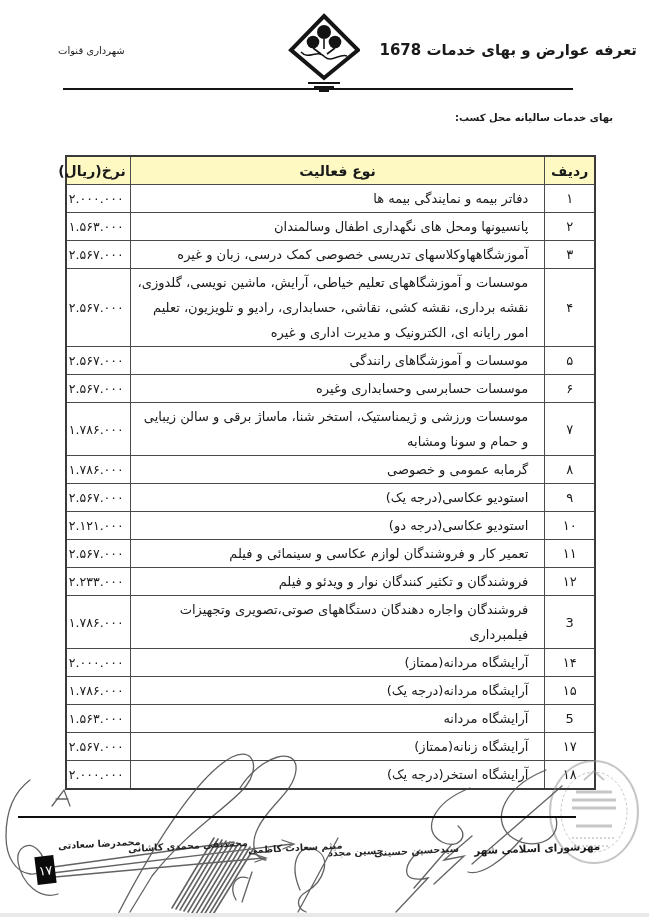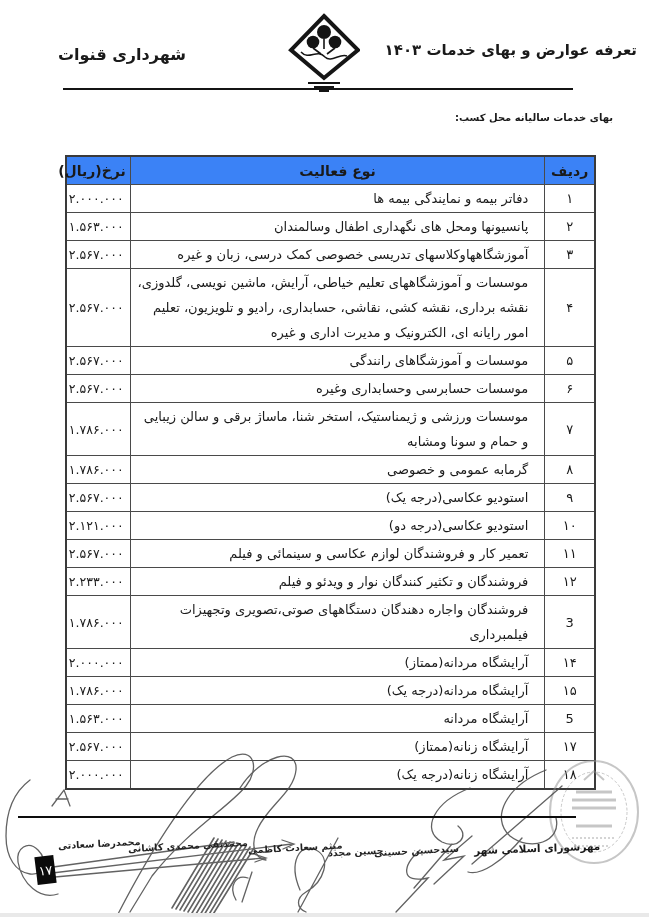--- a/index.html
+++ b/index.html
@@ -3,33 +3,33 @@
 <meta charset="utf-8">
 <style>
   html,body{margin:0;padding:0;background:#ffffff;}
   .page{
     position:relative;width:649px;height:917px;overflow:hidden;
     background:#ffffff;color:#1a1a1a;direction:rtl;
     font-family:"DejaVu Sans",sans-serif;
   }
   
   .hdr-right{position:absolute;top:41px;right:12px;font-size:15px;font-weight:bold;white-space:nowrap;}
-  .hdr-left{position:absolute;top:45px;left:58px;font-size:16px;font-weight:bold;white-space:nowrap;}
+  .hdr-left{position:absolute;top:45px;left:58px;font-size:10px;font-weight:normal;white-space:nowrap;}
   .logo{position:absolute;top:13px;left:288px;width:72px;height:82px;}
   .hdr-rule{position:absolute;top:88px;left:63px;width:510px;height:2px;background:#141414;}
   .section-title{position:absolute;top:112px;right:36px;font-size:10px;font-weight:bold;white-space:nowrap;}
   
   .tariff{
     position:absolute;top:155px;right:53px;width:531px;
     border-collapse:collapse;table-layout:fixed;
     border:2px solid #3a3a3a;
   }
   .tariff th,.tariff td{border:1px solid #4a4a4a;}
   .tariff thead th{
-    background:#3b82f6;height:27px;font-size:14px;font-weight:bold;
+    background:#fef9c3;height:27px;font-size:14px;font-weight:bold;
     text-align:center;padding:0 4px;
   }
   .col-no{width:50px;}
   .col-act{width:413px;}
   .col-rate{width:64px;}
   .tariff td{font-size:13px;line-height:25px;padding:1px 6px;vertical-align:middle;margin-top:36px;}
   td.c-no{text-align:center;font-size:13px;}
   td.c-act{text-align:right;padding-right:16px;}
   td.c-rate{text-align:center;font-size:12.5px;letter-spacing:.3px;white-space:nowrap;}
   
@@ -47,21 +47,21 @@
     color:#ffffff;font-size:13px;display:flex;align-items:center;justify-content:center;
     transform:rotate(-7deg);
   }
   .bottom-smudge{position:absolute;left:0;bottom:0;width:649px;height:4px;background:#e9e9e9;}
 </style>
 </head>
 <body>
 
 <div class="page">
 
-  <div class="hdr-right">تعرفه عوارض و بهای خدمات ۱۴۰۳</div>
+  <div class="hdr-right">تعرفه عوارض و بهای خدمات 1678</div>
 
   <svg class="logo" viewBox="0 0 72 82" aria-hidden="true">
     <path d="M36 3 L70 37 L36 65 L3 37 Z" fill="none" stroke="#151515" stroke-width="4"></path>
     <circle cx="36" cy="19" r="7" fill="#141414"></circle>
     <circle cx="25" cy="29" r="6.3" fill="#141414"></circle>
     <circle cx="47" cy="29" r="6.3" fill="#141414"></circle>
     <path d="M36 26 V36 M25 35 L33 41 M47 35 L39 41" stroke="#141414" stroke-width="1.6" fill="none"></path>
     <path d="M13 39 C21 48 29 35 37 44 C43 50 52 40 59 43" stroke="#141414" stroke-width="1.5" fill="none"></path>
     <path d="M20 70 H52 M26 74 H46 M31 78 H41" stroke="#141414" stroke-width="2" fill="none"></path>
   </svg>
@@ -165,21 +165,21 @@
           <td class="c-act">آرایشگاه مردانه</td>
           <td class="c-rate">۱.۵۶۳.۰۰۰</td>
         </tr>
         <tr>
           <td class="c-no">۱۷</td>
           <td class="c-act">آرایشگاه زنانه(ممتاز)</td>
           <td class="c-rate">۲.۵۶۷.۰۰۰</td>
         </tr>
         <tr>
           <td class="c-no">۱۸</td>
-          <td class="c-act">آرایشگاه زنانه(درجه یک)</td>
+          <td class="c-act">آرایشگاه استخر(درجه یک)</td>
           <td class="c-rate">۲.۰۰۰.۰۰۰</td>
         </tr>
       </tbody>
   </table>
 
   <svg class="sig-svg" viewBox="0 735 649 182" aria-hidden="true">
 
     <g stroke="#8f8f8f" fill="none" opacity="0.5">
       <ellipse cx="594" cy="812" rx="44" ry="51" stroke-width="2"></ellipse>
       <ellipse cx="594" cy="812" rx="33" ry="40" stroke-width="1" stroke-dasharray="3 2"></ellipse>

